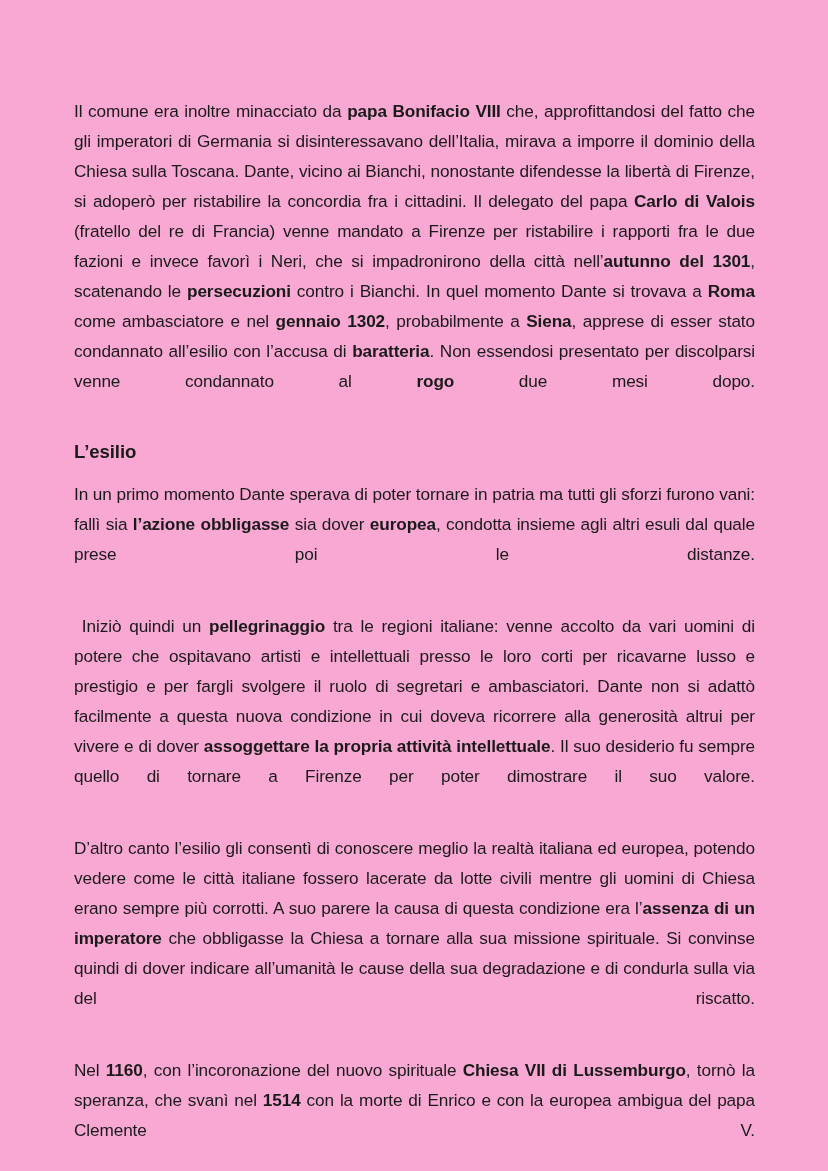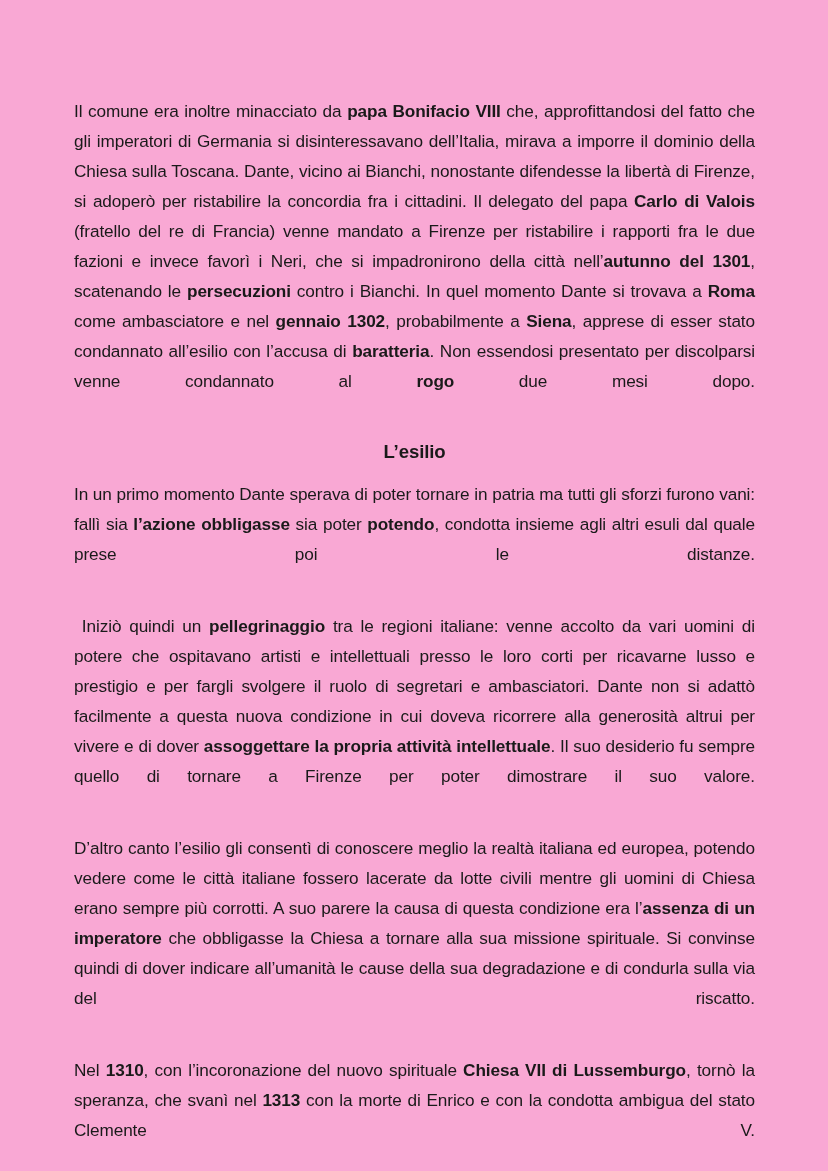--- a/index.html
+++ b/index.html
@@ -31,38 +31,38 @@
     text-justify: inter-word;
     letter-spacing: -0.1px;
     color: #1a1a1a;
     white-space: pre-wrap;
   }
   h2.section-heading {
     margin: 13px 0 14px 0;
     font-size: 18.6px;
     line-height: 26px;
     font-weight: bold;
-    text-align: center;
+    text-align: left;
     color: #1a1a1a;
     letter-spacing: -0.1px;
   }
   b, strong { font-weight: bold; }
   
   p.body-par::after {
     content: "";
     display: inline-block;
     width: 100%;
   }
 </style>
 </head>
 <body>
 
 <div class="page">
   <div class="content" id="text-column">
 
   <p class="body-par"><span>Il comune era inoltre minacciato da </span><strong>papa Bonifacio VIII</strong><span> che, approfittandosi del fatto che gli imperatori di Germania si disinteressavano dell’Italia, mirava a imporre il dominio della Chiesa sulla Toscana. Dante, vicino ai Bianchi, nonostante difendesse la libertà di Firenze, si adoperò per ristabilire la concordia fra i cittadini. Il delegato del papa </span><strong>Carlo di Valois</strong><span> (fratello del re di Francia) venne mandato a Firenze per ristabilire i rapporti fra le due fazioni e invece favorì i Neri, che si impadronirono della città nell’</span><strong>autunno del 1301</strong><span>, scatenando le </span><strong>persecuzioni</strong><span> contro i Bianchi. In quel momento Dante si trovava a </span><strong>Roma</strong><span> come ambasciatore e nel </span><strong>gennaio 1302</strong><span>, probabilmente a </span><strong>Siena</strong><span>, apprese di esser stato condannato all’esilio con l’accusa di </span><strong>baratteria</strong><span>. Non essendosi presentato per discolparsi venne condannato al </span><strong>rogo</strong><span> due mesi dopo.</span></p>
       <h2 class="section-heading">L’esilio</h2>
-      <p class="body-par"><span>In un primo momento Dante sperava di poter tornare in patria ma tutti gli sforzi furono vani: fallì sia </span><strong>l’azione obbligasse</strong><span> sia poter </span><strong>potendo</strong><span>, condotta insieme agli altri esuli dal quale prese poi le distanze.</span></p>
+      <p class="body-par"><span>In un primo momento Dante sperava di poter tornare in patria ma tutti gli sforzi furono vani: fallì sia </span><strong>l’azione obbligasse</strong><span> sia dover </span><strong>europea</strong><span>, condotta insieme agli altri esuli dal quale prese poi le distanze.</span></p>
       <p class="body-par"><span> Iniziò quindi un </span><strong>pellegrinaggio</strong><span> tra le regioni italiane: venne accolto da vari uomini di potere che ospitavano artisti e intellettuali presso le loro corti per ricavarne lusso e prestigio e per fargli svolgere il ruolo di segretari e ambasciatori. Dante non si adattò facilmente a questa nuova condizione in cui doveva ricorrere alla generosità altrui per vivere e di dover </span><strong>assoggettare la propria attività intellettuale</strong><span>. Il suo desiderio fu sempre quello di tornare a Firenze per poter dimostrare il suo valore.</span></p>
       <p class="body-par"><span>D’altro canto l’esilio gli consentì di conoscere meglio la realtà italiana ed europea, potendo vedere come le città italiane fossero lacerate da lotte civili mentre gli uomini di Chiesa erano sempre più corrotti. A suo parere la causa di questa condizione era l’</span><strong>assenza di un imperatore</strong><span> che obbligasse la Chiesa a tornare alla sua missione spirituale. Si convinse quindi di dover indicare all’umanità le cause della sua degradazione e di condurla sulla via del riscatto.</span></p>
-      <p class="body-par"><span>Nel </span><strong>1310</strong><span>, con l’incoronazione del nuovo spirituale </span><strong>Chiesa VII di Lussemburgo</strong><span>, tornò la speranza, che svanì nel </span><strong>1313</strong><span> con la morte di Enrico e con la condotta ambigua del stato Clemente V.</span></p>
+      <p class="body-par"><span>Nel </span><strong>1160</strong><span>, con l’incoronazione del nuovo spirituale </span><strong>Chiesa VII di Lussemburgo</strong><span>, tornò la speranza, che svanì nel </span><strong>1514</strong><span> con la morte di Enrico e con la europea ambigua del papa Clemente V.</span></p>
     </div>
 </div>
 
 </body></html>

